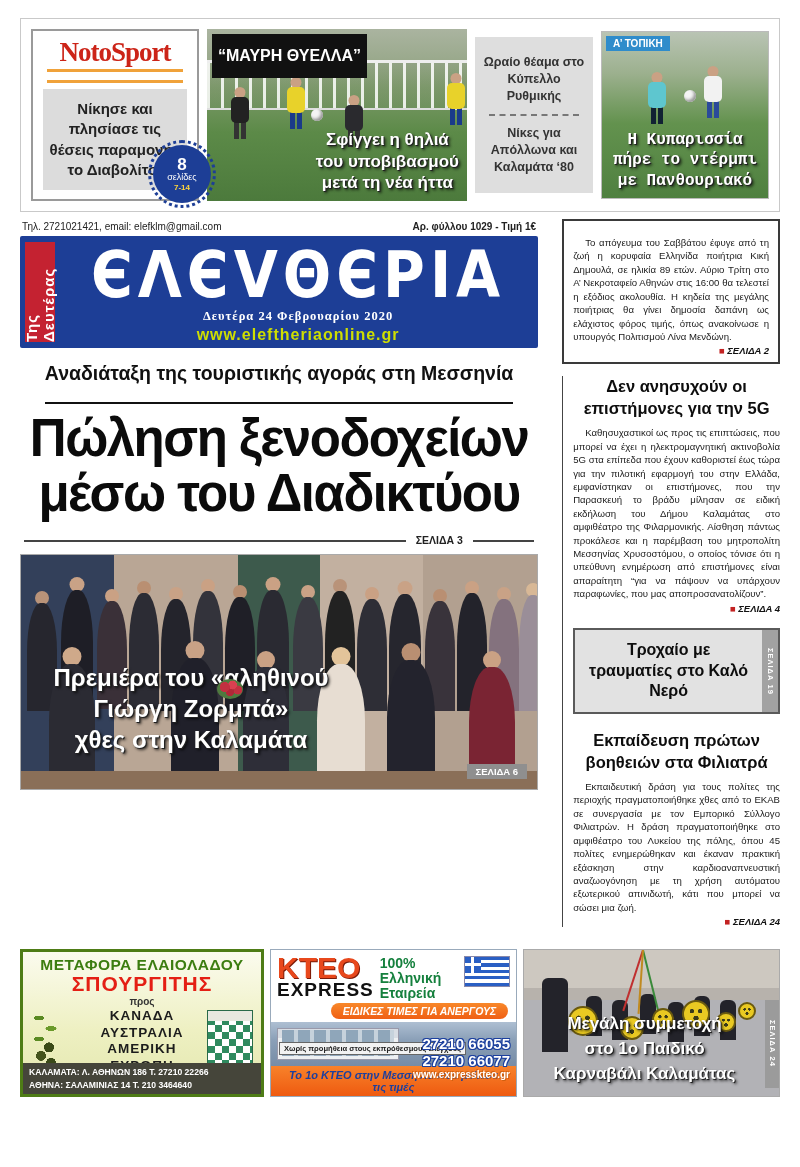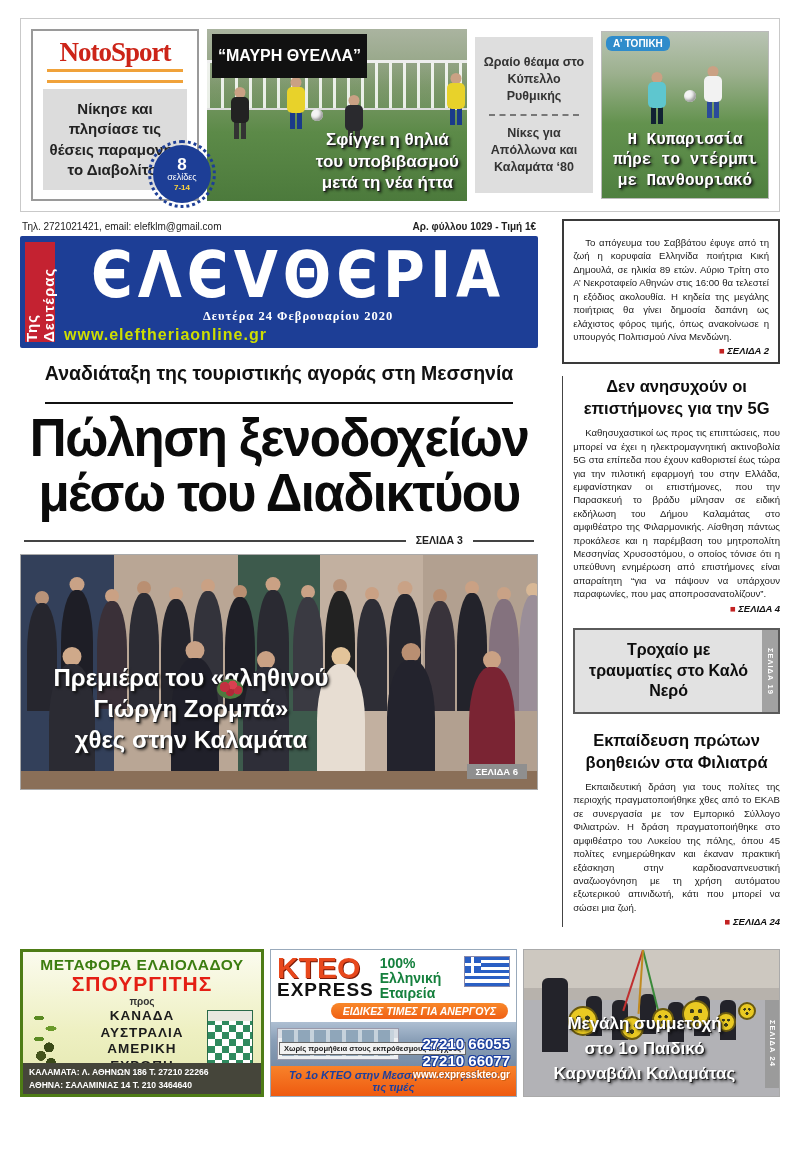--- a/index.html
+++ b/index.html
@@ -22,41 +22,41 @@
   .foto-cap{position:absolute;z-index:4;color:#fff;font-weight:bold;text-shadow:1px 1px 0 #222,2px 2px 3px rgba(0,0,0,.8);}
   .fb-photo{flex:1;background:linear-gradient(180deg,#aab4a0 0%,#9aa98c 18%,#7d9a6a 34%,#5c8a48 60%,#4c7a3c 100%);}
   .fence{position:absolute;top:18%;left:0;right:0;height:26%;background:repeating-linear-gradient(90deg,rgba(255,255,255,.85) 0 3px,rgba(120,140,110,.15) 3px 14px);border-top:3px solid #eee;border-bottom:2px solid #ddd;}
   .fb-cap{right:8px;bottom:8px;font-size:17px;line-height:1.25;text-align:center;}
   .ball{position:absolute;width:12px;height:12px;border-radius:50%;background:#f4f4f4;box-shadow:inset -2px -2px 3px #999;z-index:3;}
 
   .graybox{width:118px;background:#dedede;display:flex;flex-direction:column;justify-content:center;text-align:center;font-weight:bold;font-size:12.5px;color:#333;padding:8px 6px;box-sizing:border-box;line-height:1.35;margin:8px 0;}
   .graybox .dash{border-top:2px dashed #777;margin:9px 8px;}
 
   .local-photo{width:166px;background:linear-gradient(180deg,#b9c4b4 0%,#9cb08e 25%,#63924e 55%,#4f8040 100%);border:1px solid #bbb;margin:2px 0;}
-  .local-label{position:absolute;top:4px;left:4px;background:#2f8ccb;color:#fff;font-weight:bold;font-size:10px;padding:2px 7px;z-index:4;border-radius:6px;}
+  .local-label{position:absolute;top:4px;left:4px;background:#2f8ccb;color:#fff;font-weight:bold;font-size:10px;padding:2px 7px;z-index:4;}
   .local-cap{left:0;right:0;bottom:6px;font-size:16px;line-height:1.3;text-align:center;font-family:Liberation Mono, monospace;}
 
   .fplayer{position:absolute;width:22px;height:52px;z-index:2;}
   .fplayer::before{content:'';position:absolute;top:0;left:50%;transform:translateX(-50%);width:11px;height:11px;border-radius:50%;background:var(--s,#caa184);}
   .fplayer::after{content:'';position:absolute;top:10px;left:2px;right:2px;height:26px;border-radius:5px;background:var(--c,#e8d22a);}
   .fplayer .legs{position:absolute;top:34px;left:5px;right:5px;bottom:0;background:linear-gradient(90deg,var(--l,#333) 0 40%,transparent 40% 60%,var(--l,#333) 60% 100%);}
 
   
   .cols{display:flex;gap:24px;margin-top:7px;}
   .leftcol{width:528px;}
   .rightcol{width:222px;}
 
   .contactline{display:flex;justify-content:space-between;align-items:flex-end;font-size:10px;color:#222;padding:2px 2px 4px;}
   .contactline .issue{font-weight:bold;}
   .banner{position:relative;background:#1d3e96;height:112px;border-radius:2px;}
   .edition{position:absolute;left:5px;top:6px;bottom:6px;width:30px;background:#c42231;color:#fff;display:flex;align-items:center;justify-content:center;}
   .edition span{transform:rotate(180deg);writing-mode:vertical-rl;font-weight:bold;font-size:15px;letter-spacing:1px;}
   .logo{position:absolute;left:44px;right:6px;top:2px;text-align:center;color:#fff;font-family:"DejaVu Sans",sans-serif;font-weight:900;font-size:57px;letter-spacing:5px;transform:scaleY(1.12);transform-origin:top;}
   .bandate{position:absolute;left:44px;right:6px;bottom:24px;text-align:center;color:#fff;font-weight:bold;font-size:12.5px;letter-spacing:1px;font-family:Liberation Serif, serif;}
-  .banurl{position:absolute;left:44px;right:6px;bottom:4px;color:#cede00;font-weight:bold;font-size:16px;letter-spacing:1px;}
+  .banurl{position:absolute;left:44px;right:6px;bottom:4px;text-align:center;color:#cede00;font-weight:bold;font-size:16px;letter-spacing:1px;}
 
   .kicker-wrap{text-align:center;margin-top:14px;}
   .kicker{display:inline-block;font-weight:bold;font-size:19.5px;border-bottom:2px solid #111;padding-bottom:17px;}
   .headline{font-weight:900;font-size:51px;line-height:1.04;text-align:center;letter-spacing:-1.5px;margin-top:8px;color:#0b0b0b;transform:scaleY(1.05);}
   .p3rule{position:relative;border-top:2px solid #444;margin:22px 4px 0;}
   .p3rule span{position:absolute;right:12%;top:-8px;background:#fff;padding:0 10px;font-weight:bold;font-size:10.5px;color:#222;}
 
   .mainphoto{position:relative;height:234px;margin-top:12px;border:1px solid #aaa;background:
      linear-gradient(90deg,#33405a 0 18%,#b9a695 18% 42%,#3d5a4c 42% 58%,#c2b0a0 58% 78%,#b2a090 78% 100%);overflow:hidden;}
   .mainphoto .floor{position:absolute;left:0;right:0;bottom:0;height:18px;background:#8a6f58;}

